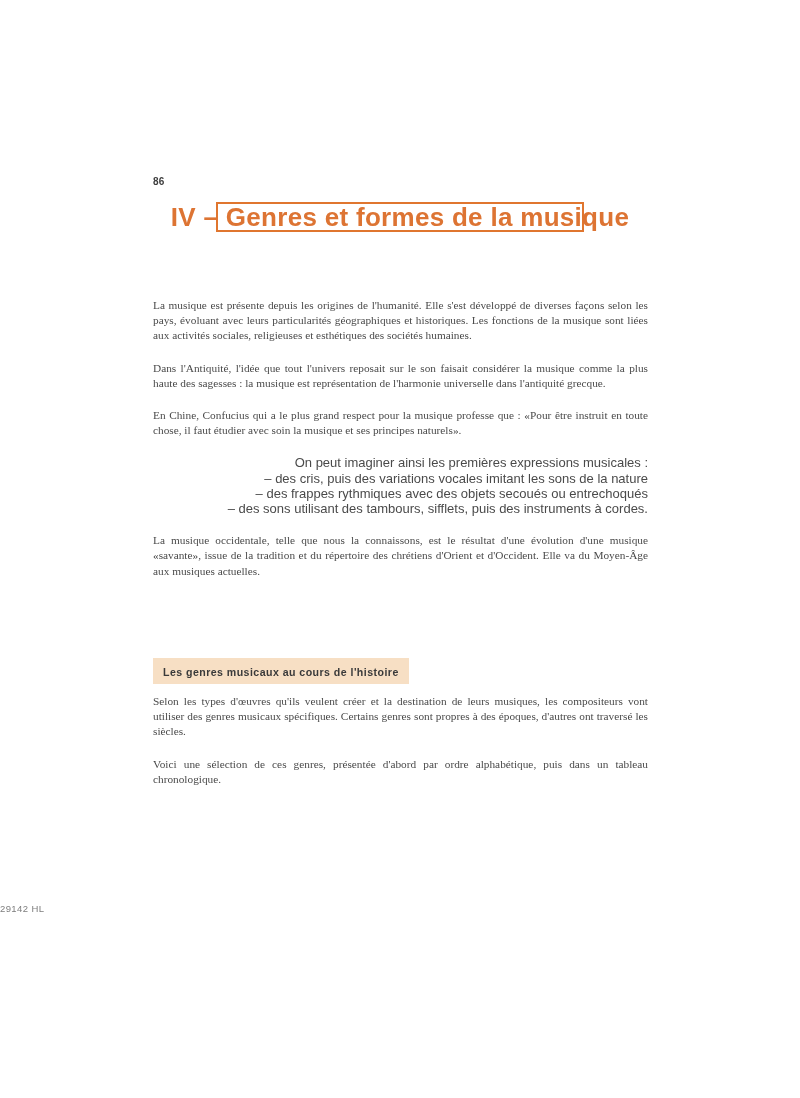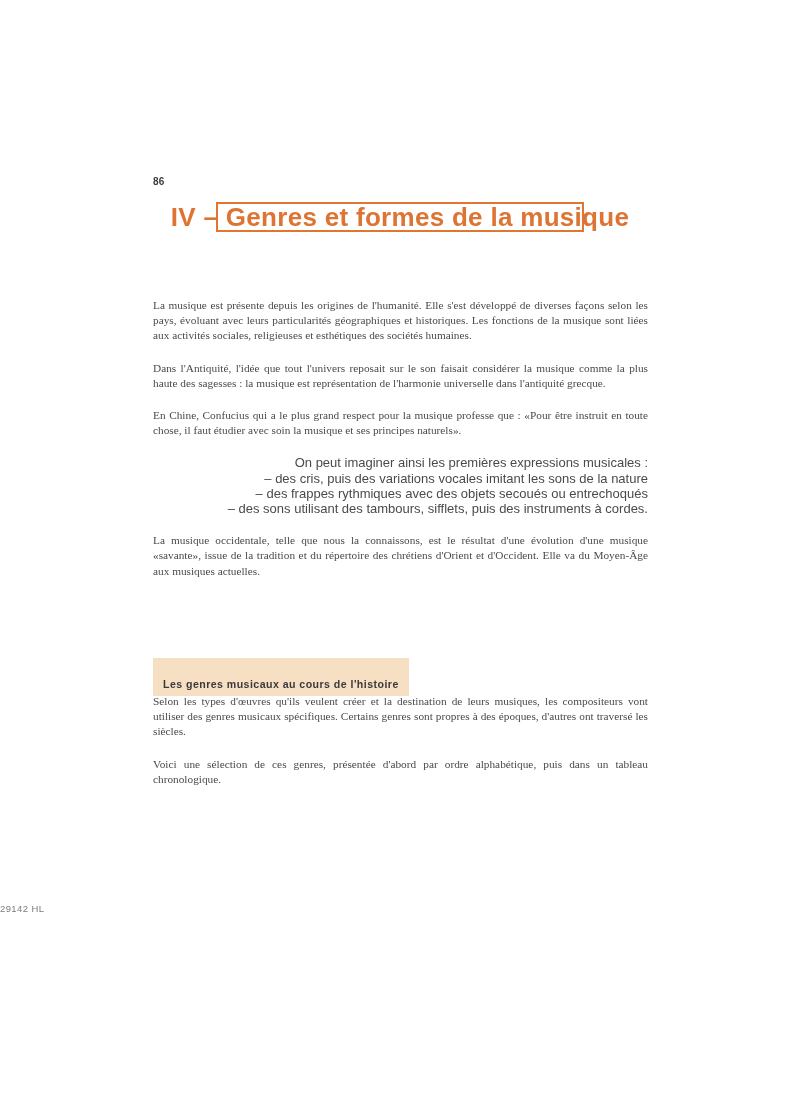--- a/index.html
+++ b/index.html
@@ -85,21 +85,21 @@
     text-align: right;
     white-space: nowrap;
   }
 
   
   .subhead {
     position: absolute;
     left: 153px;
     top: 658px;
     background: #F7DFC4;
-    padding: 16px 10px 4px 10px;
+    padding: 4px 10px 4px 10px;
     box-sizing: border-box;
   }
   .subhead .subhead-text {
     font-size: 10.6px;
     font-weight: bold;
     color: #3a3a3a;
     letter-spacing: 0.45px;
     white-space: nowrap;
   }
 

